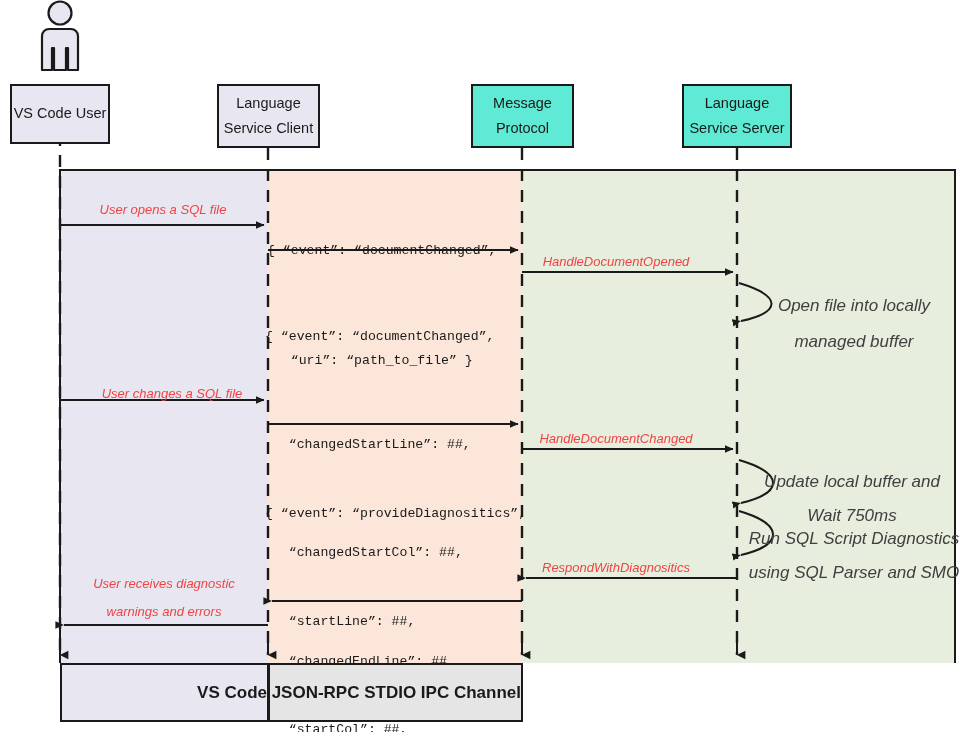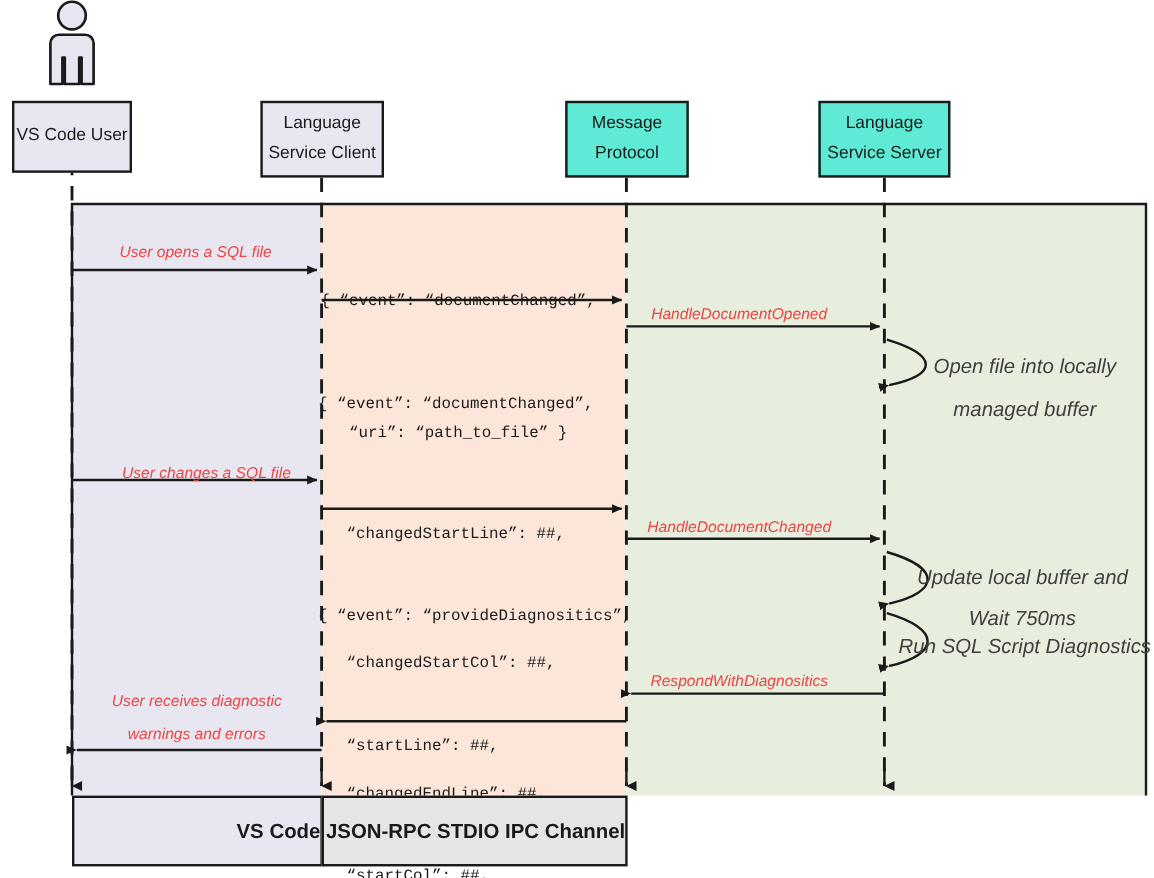--- a/index.html
+++ b/index.html
@@ -235,20 +235,21 @@
 
   <div class="note" style="left:852px; top:468px;">
     <div>Update local buffer and</div>
     <div style="height:6px"></div>
     <div>Wait 750ms</div>
   </div>
 
   <div class="note" style="left:854px; top:525px;">
     <div>Run SQL Script Diagnostics</div>
     <div style="height:6px"></div>
+    <div>using SQL Parser and SMO</div>
   </div>
 
   <div class="fbox fill-lav" style="left:60px; top:663px; width:209px; height:59px;">
     <span>VS Code</span>
   </div>
   <div class="fbox fill-pch" style="left:268px; top:663px; width:255px; height:59px;">
     <span>JSON-RPC STDIO IPC Channel</span>
   </div>
 
 </div>

